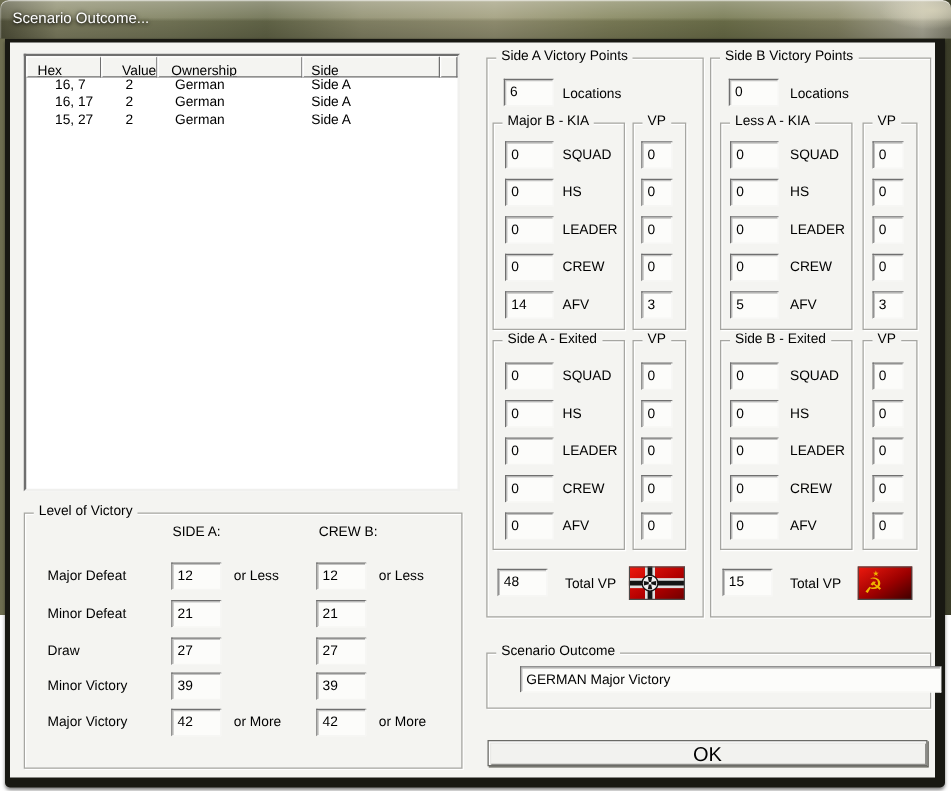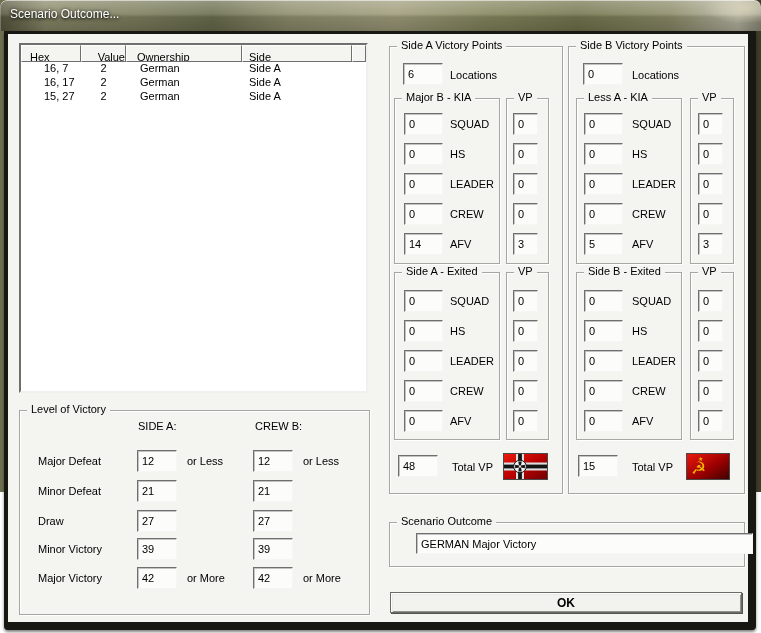--- a/index.html
+++ b/index.html
@@ -32,23 +32,23 @@
   .hdr{box-sizing:border-box;height:17px;background:#f4f4f1;font-size:11px;padding-top:5px;
     border:1px solid;border-color:#ffffff #6f6f6f #6f6f6f #ffffff;white-space:nowrap;overflow:hidden;text-decoration:underline;}
   .lv-row{display:flex;height:14px;font-size:11px;}
   .cell{box-sizing:border-box;white-space:nowrap;overflow:hidden;}
   .c0{width:60px;padding-left:23px;}
   .c1{width:45px;text-align:center;}
   .c2{width:116px;padding-left:14px;}
   .c3{width:110px;padding-left:7px;}
   .c4{flex:1;}
   .hp0{padding-left:8px;}.hp1{padding-left:8px;text-align:right;}.hp2{padding-left:10px;}.hp3{padding-left:6px;}
-  .btn{position:absolute;background:#f2f2ef;font-size:12px;text-align:center;
+  .btn{position:absolute;background:#f2f2ef;font-size:16px;text-align:center;
     border:1px solid #6a6a66;box-sizing:border-box;padding-top:3px;
-    box-shadow:inset 1px 1px 0 #ffffff,inset 2px 2px 0 #e9e9e6,inset -1px -1px 0 #8f8f8b,1px 1px 0 #54544c;font-weight:bold;}
+    box-shadow:inset 1px 1px 0 #ffffff,inset 2px 2px 0 #e9e9e6,inset -1px -1px 0 #8f8f8b,1px 1px 0 #54544c;}
   .flag{position:absolute;}
 </style>
 </head>
 <body>
 
 <div class="screen">
 
   <div class="titlebar">
     <span class="title-text">Scenario Outcome...</span>
   </div>

